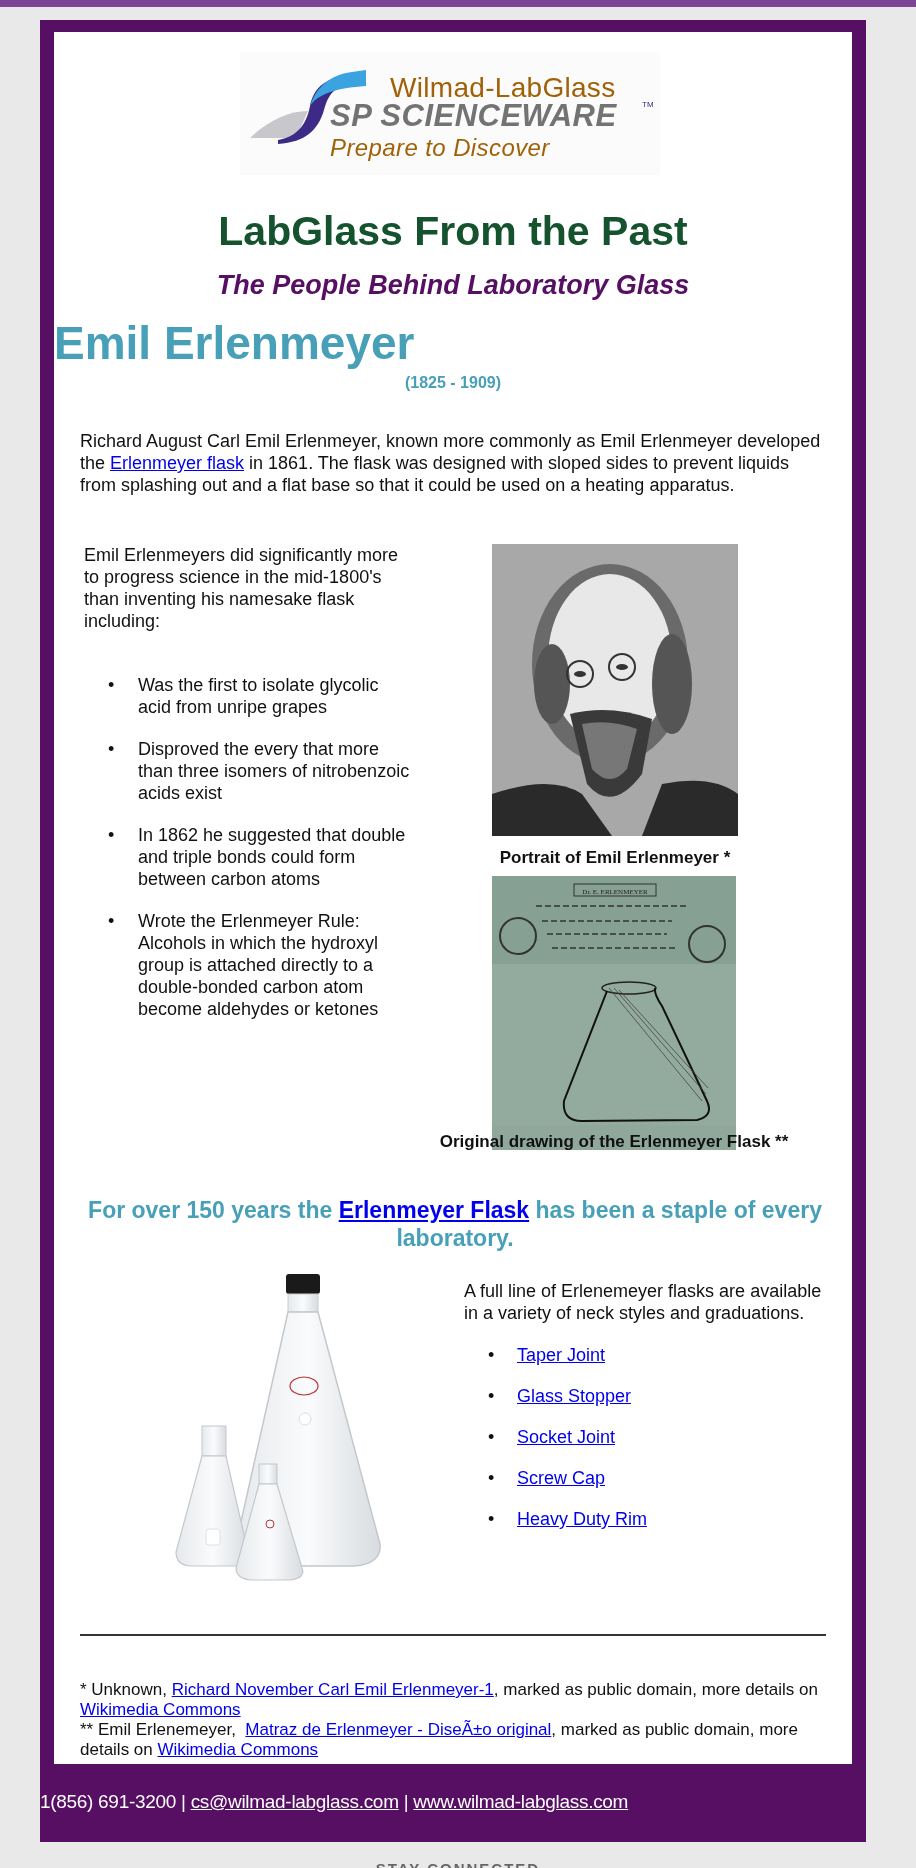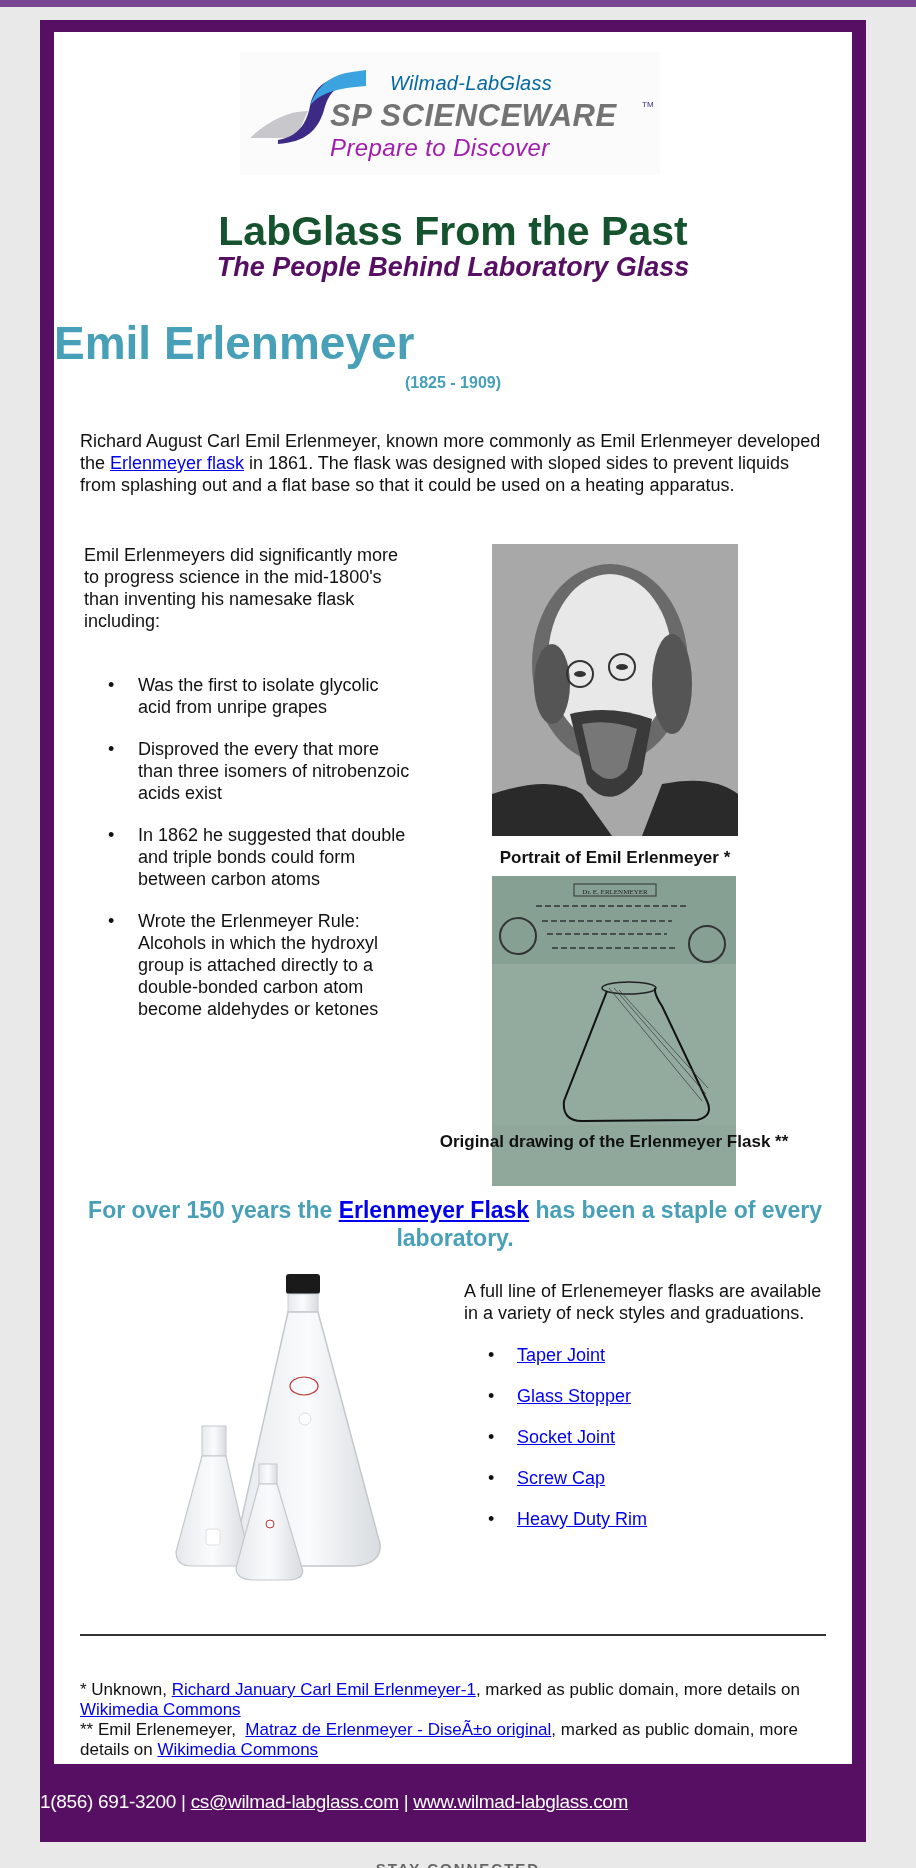--- a/index.html
+++ b/index.html
@@ -22,38 +22,38 @@
     position: absolute; left: 14px; top: 12px; width: 798px; height: 1732px;
     background: #ffffff;
   }
   .logo-box {
     position: absolute; left: 186px; top: 20px; width: 420px; height: 123px;
     background: #fbfbfc;
   }
   .logo-swoosh { position: absolute; left: 8px; top: 14px; width: 120px; height: 80px; }
   .logo-line1 {
     position: absolute; left: 150px; top: 20px;
-    font-size: 20px; font-style: italic; color: #0369a1; letter-spacing: 0.3px;
+    font-size: 28px; color: #a16207; letter-spacing: 0.3px;
   }
   .logo-line2 {
     position: absolute; left: 90px; top: 46px;
     font-size: 31px; font-style: italic; font-weight: bold; color: #737373; letter-spacing: 0.5px;
   }
   .logo-tm { position: absolute; left: 402px; top: 48px; font-size: 8px; color: #3d2a86; }
   .logo-line3 {
     position: absolute; left: 90px; top: 82px;
-    font-size: 24px; font-style: italic; color: #a21caf; letter-spacing: 0.4px;
+    font-size: 24px; font-style: italic; color: #a16207; letter-spacing: 0.4px;
   }
 
   .title {
     position: absolute; left: 0; top: 176px; width: 798px; text-align: center;
     font-size: 41px; font-weight: bold; color: #14532d;
   }
   .subtitle {
-    position: absolute; left: 0; top: 220px; width: 798px; text-align: center;
+    position: absolute; left: 0; top: 238px; width: 798px; text-align: center;
     font-size: 27px; font-weight: bold; font-style: italic; color: #570f63;
   }
   .person-name {
     position: absolute; left: 0; top: 284px; width: 798px; text-align: left;
     font-size: 46px; font-weight: bold; color: #47a0b8;
   }
   .person-dates {
     position: absolute; left: 0; top: 342px; width: 798px; text-align: center;
     font-size: 16px; font-weight: bold; color: #47a0b8;
   }
@@ -78,21 +78,21 @@
 
   .portrait {
     position: absolute; left: 438px; top: 512px; width: 246px; height: 292px;
     background: radial-gradient(ellipse at 45% 40%, #e2e2e2 0%, #bdbdbd 45%, #8a8a8a 70%, #5a5a5a 100%);
     overflow: hidden;
   }
   .caption {
     position: absolute; font-size: 17px; font-weight: bold; color: #111; text-align: center;
   }
   .drawing {
-    position: absolute; left: 438px; top: 844px; width: 244px; height: 310px;
+    position: absolute; left: 438px; top: 844px; width: 244px; height: 274px;
     background: #8fa89b;
     overflow: hidden;
   }
 
   .staple {
     position: absolute; left: 26px; top: 1164px; width: 750px; text-align: center;
     font-size: 23px; line-height: 28px; font-weight: bold; color: #47a0b8;
   }
   .staple a.lnk { color: #0000ee; }
 
@@ -237,21 +237,21 @@
         <li><a class="lnk" href="#">Glass Stopper</a></li>
         <li><a class="lnk" href="#">Socket Joint</a></li>
         <li><a class="lnk" href="#">Screw Cap</a></li>
         <li><a class="lnk" href="#">Heavy Duty Rim</a></li>
       </ul>
     </div>
 
     <div class="rule"></div>
 
     <div class="footnotes">
-      <div><span>* Unknown, </span><a class="lnk" href="#">Richard January Carl Emil Erlenmeyer-1</a><span>, marked as public domain, more details on </span><a class="lnk" href="#">Wikimedia Commons</a></div>
+      <div><span>* Unknown, </span><a class="lnk" href="#">Richard November Carl Emil Erlenmeyer-1</a><span>, marked as public domain, more details on </span><a class="lnk" href="#">Wikimedia Commons</a></div>
       <div><span style="white-space:pre;">** Emil Erlenemeyer,  </span><a class="lnk" href="#">Matraz de Erlenmeyer - DiseÃ±o original</a><span>, marked as public domain, more details on </span><a class="lnk" href="#">Wikimedia Commons</a></div>
     </div>
 
   </div>
 
   <div class="footer-bar">
     <span>1(856) 691-3200</span>
     <span class="sep">|</span>
     <a href="#">cs@wilmad-labglass.com</a>
     <span class="sep">|</span>

